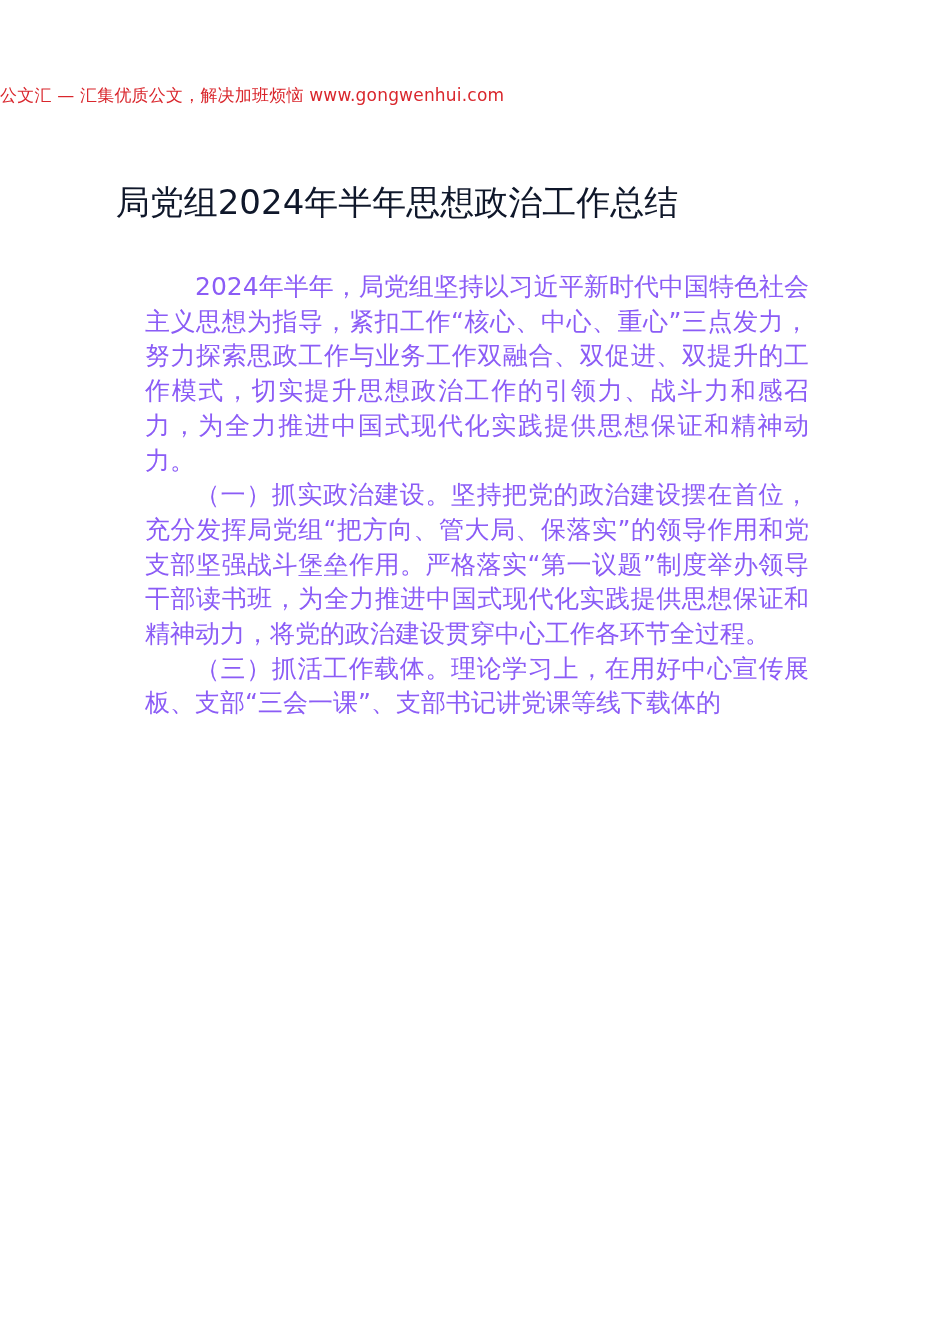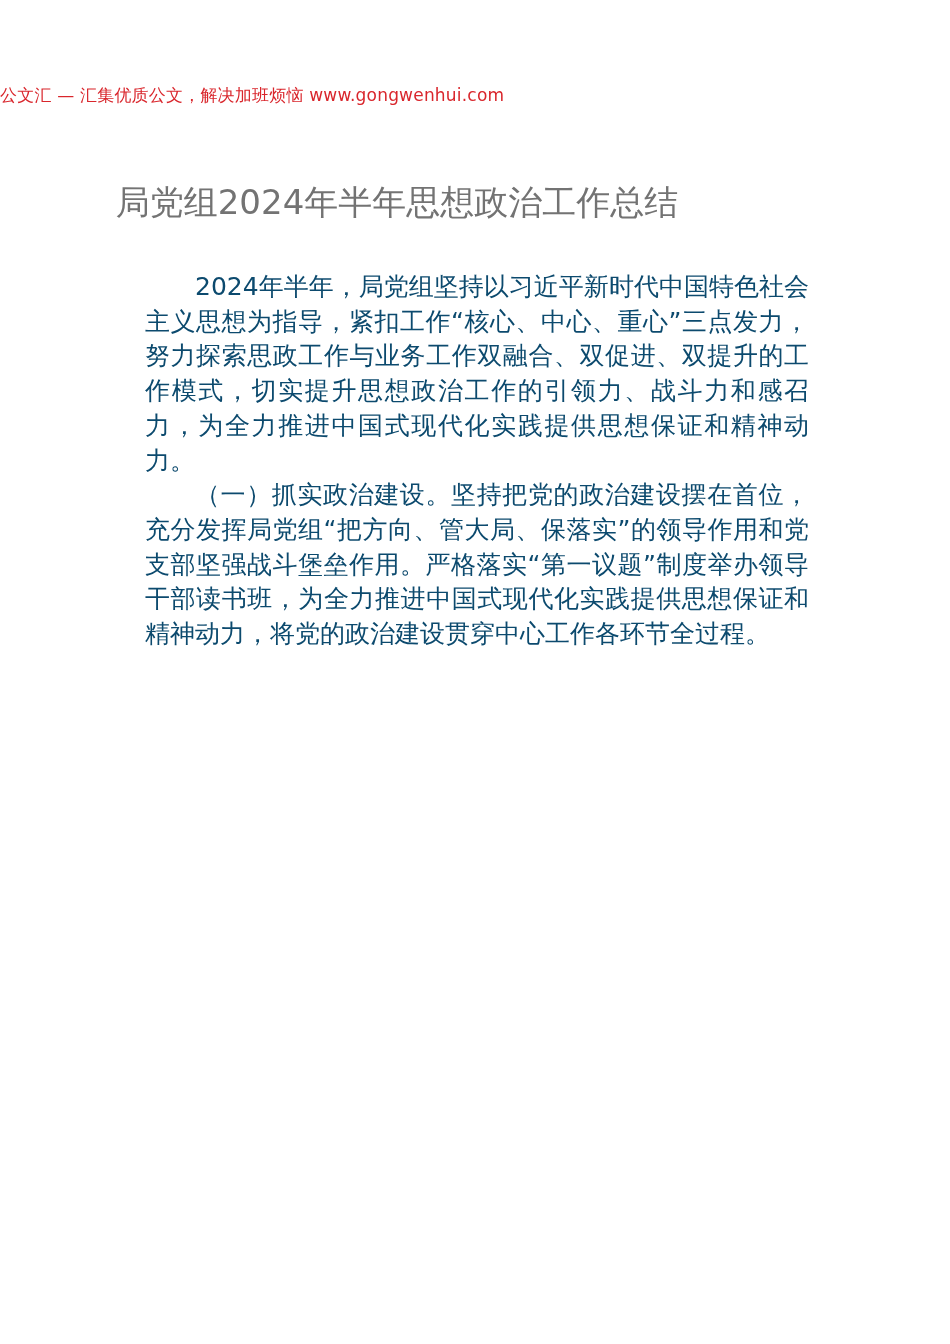--- a/index.html
+++ b/index.html
@@ -4,34 +4,35 @@
   <style>
     html, body { margin: 0; padding: 0; background: #ffffff; }
     body { width: 950px; height: 1344px; position: relative; overflow: hidden; }
     .header {
       position: absolute; top: 84px; left: 0; width: 950px;
       text-align: left; color: #d9262c;
       font-family: "DejaVu Sans", sans-serif; font-size: 17px; letter-spacing: 0.2px;
     }
     .title {
       position: absolute; top: 180px; left: 0; width: 794px;
-      text-align: center; color: #737373;
+      text-align: center; color: #0f172a;
       font-family: "DejaVu Sans", sans-serif; font-size: 34px; font-weight: normal;
       margin: 0;
     }
     .body {
       position: absolute; top: 270px; left: 145px; width: 664px;
       font-family: "DejaVu Sans", sans-serif; font-size: 25px; line-height: 34.7px;
-      color: #0c4a6e; text-align: justify;
+      color: #8b5cf6; text-align: justify;
     }
     .body p { margin: 0; text-indent: 2em; }
   </style>
 </head>
 <body>
 
 <div class="header">公文汇 — 汇集优质公文，解决加班烦恼 www.gongwenhui.com</div>
 
 <h1 class="title">局党组2024年半年思想政治工作总结</h1>
 
 <div class="body">
   <p>2024年半年，局党组坚持以习近平新时代中国特色社会主义思想为指导，紧扣工作“核心、中心、重心”三点发力，努力探索思政工作与业务工作双融合、双促进、双提升的工作模式，切实提升思想政治工作的引领力、战斗力和感召力，为全力推进中国式现代化实践提供思想保证和精神动力。</p>
   <p>（一）抓实政治建设。坚持把党的政治建设摆在首位，充分发挥局党组“把方向、管大局、保落实”的领导作用和党支部坚强战斗堡垒作用。严格落实“第一议题”制度举办领导干部读书班，为全力推进中国式现代化实践提供思想保证和精神动力，将党的政治建设贯穿中心工作各环节全过程。</p>
+  <p>（三）抓活工作载体。理论学习上，在用好中心宣传展板、支部“三会一课”、支部书记讲党课等线下载体的</p>
 </div>
 
 </body></html>

